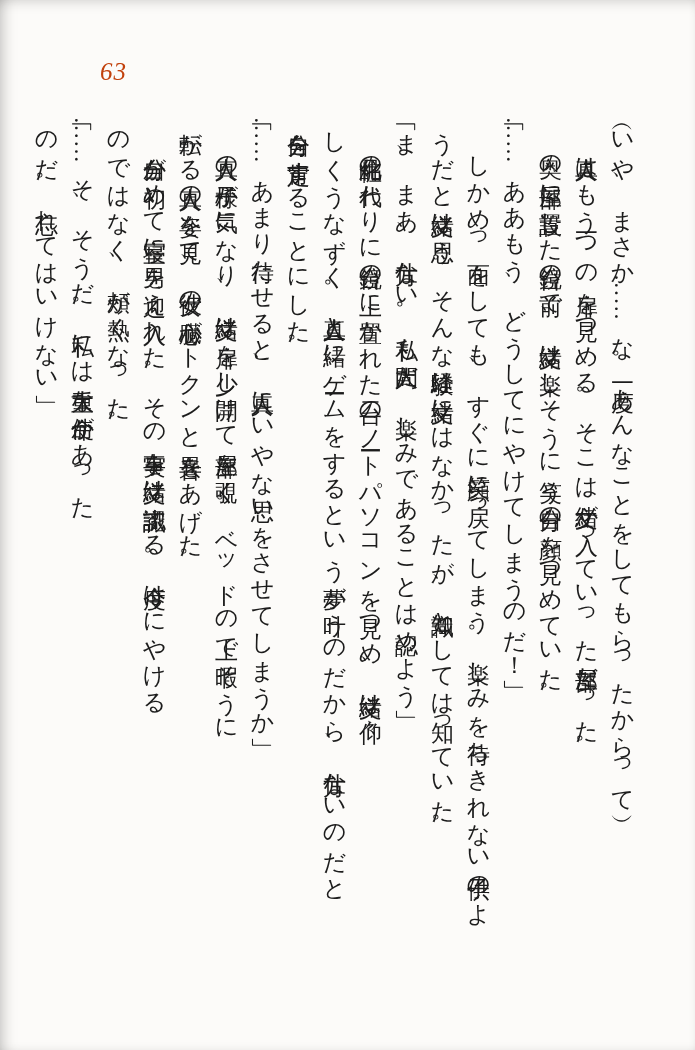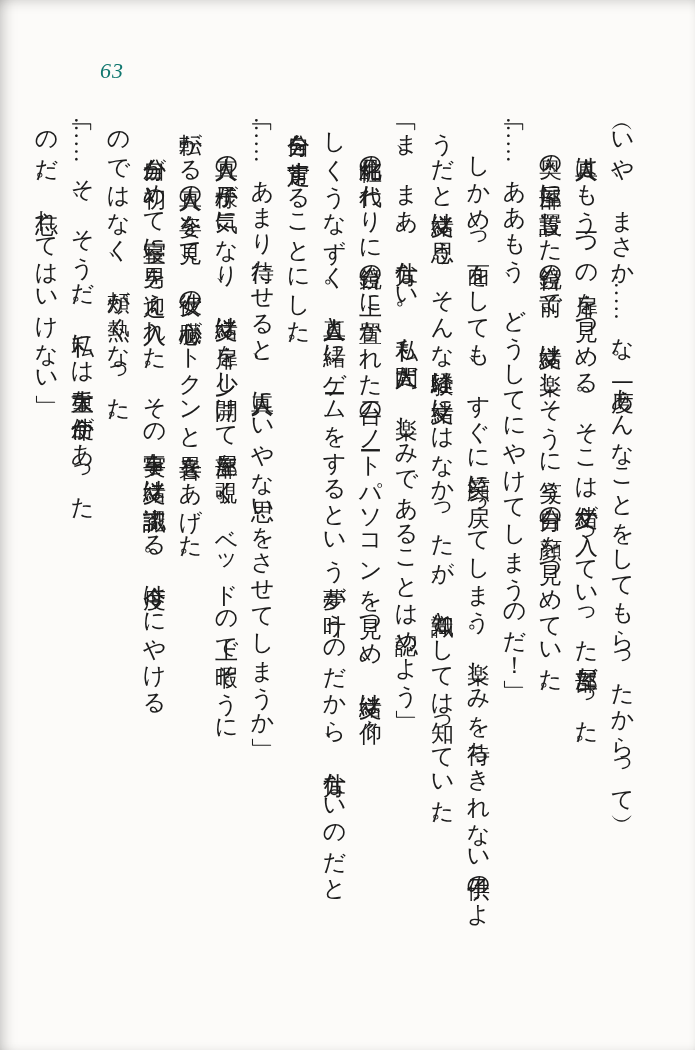--- a/index.html
+++ b/index.html
@@ -19,23 +19,23 @@
     box-shadow:
       inset 14px 0 16px -13px rgba(0,0,0,0.28),
       inset 0 12px 14px -11px rgba(0,0,0,0.18),
       inset -6px 0 10px -8px rgba(0,0,0,0.10),
       inset 0 -8px 12px -10px rgba(0,0,0,0.10);
   }
   .page-number {
     position: absolute;
     top: 58px;
     left: 100px;
-    font-size: 22px;
+    font-size: 25px;
     font-style: italic;
-    color: #0f766e;
+    color: #c2410c;
     letter-spacing: 1px;
   }
   .tategaki {
     position: absolute;
     top: 116px;
     right: 55px;
     height: 884px;
     writing-mode: vertical-rl;
     text-orientation: mixed;
     font-size: 23px;

